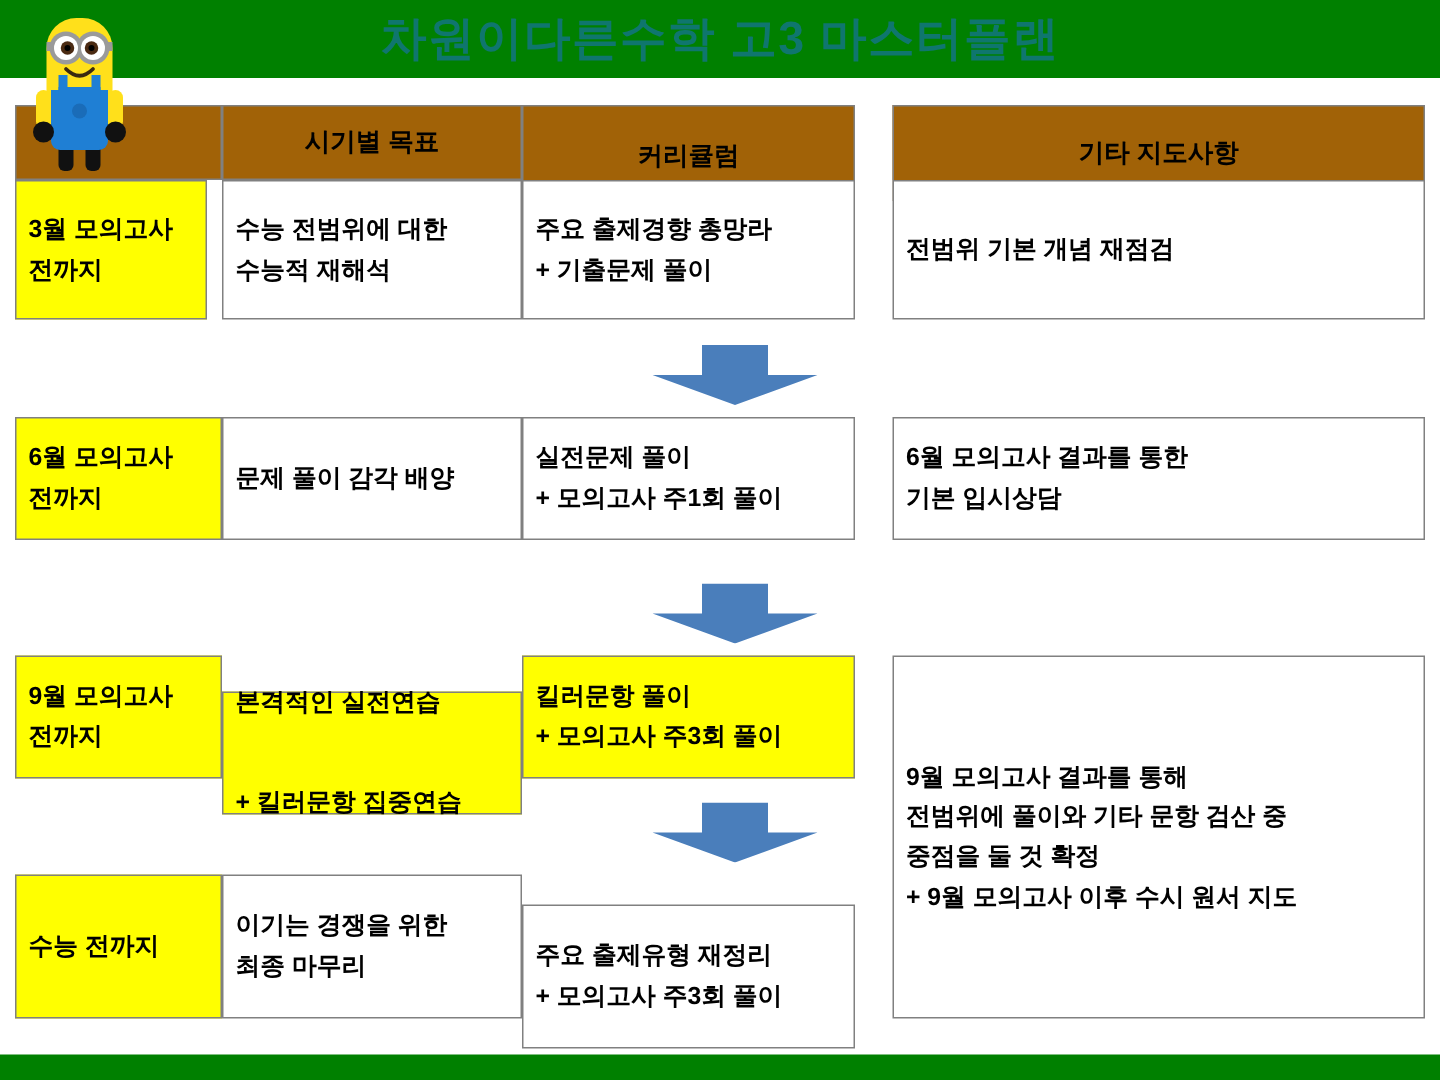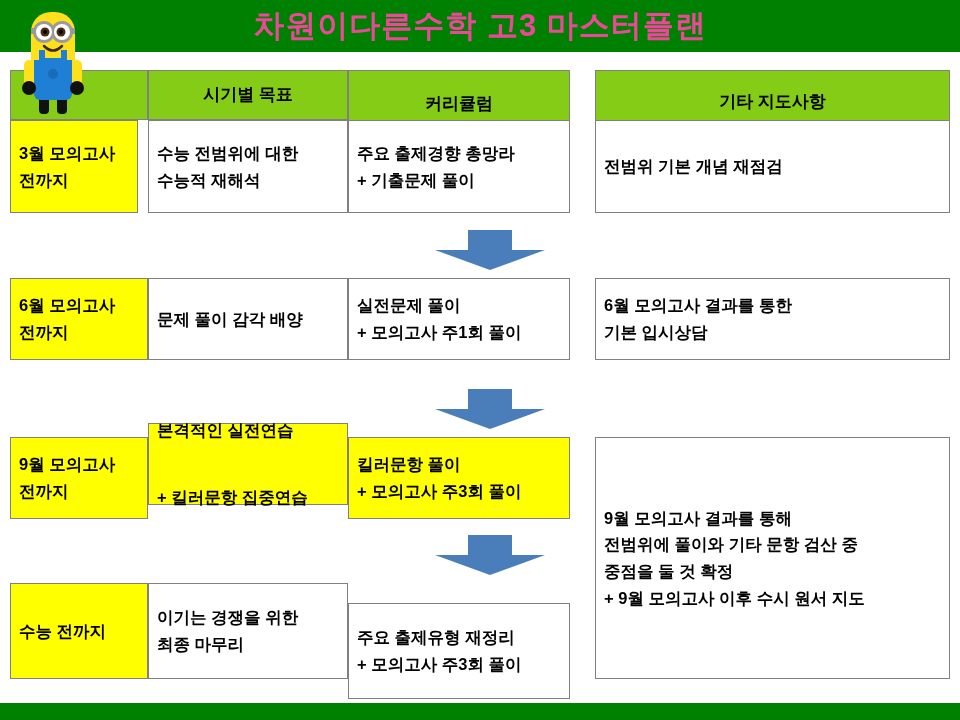--- a/index.html
+++ b/index.html
@@ -21,21 +21,21 @@
     left: 0; top: 0;
     width: 960px; height: 52px;
     background: #008000;
   }
   #header-title {
     position: absolute;
     left: 0; top: 0;
     width: 960px; height: 52px;
     line-height: 52px;
     text-align: center;
-    color: #ec4899;
+    color: #0f766e;
     font-size: 31px;
     font-weight: bold;
     letter-spacing: 1px;
     white-space: nowrap;
   }
 
   
   #mascot {
     position: absolute;
     left: 20px; top: 2px;
@@ -61,21 +61,21 @@
     font-weight: bold;
     color: #000000;
     padding: 6px 8px;
     line-height: 1.62;
     display: flex;
     flex-direction: column;
     justify-content: center;
   }
   .grid-cell.yellow { background: #ffff00; }
   .grid-cell.hdr {
-    background: #84cc16;
+    background: #a16207;
     align-items: center;
     justify-content: center;
     text-align: center;
     font-size: 17px;
   }
   .cell-line { white-space: nowrap; }
 
   
   .arrow-down {
     position: absolute;
@@ -160,21 +160,21 @@
 <div class="arrow-down" style="left:435px; top:389px;">
   <svg width="110" height="40" viewBox="0 0 110 40">
     <polygon points="33,0 77,0 77,20 110,20 55,40 0,20 33,20" fill="#4a7ebb"></polygon>
   </svg>
 </div>
 
 <div class="grid-cell yellow" style="left:10px; top:437px; width:138px; height:82px;">
   <span class="cell-line">9월 모의고사</span>
   <span class="cell-line">전까지</span>
 </div>
-<div class="grid-cell yellow" style="left:148px; top:423px; width:200px; height:82px;gap:40px;">
+<div class="grid-cell yellow" style="left:148px; top:461px; width:200px; height:82px;gap:40px;">
   <span class="cell-line">본격적인 실전연습</span>
   <span class="cell-line">+ 킬러문항 집중연습</span>
 </div>
 <div class="grid-cell yellow" style="left:348px; top:437px; width:222px; height:82px;">
   <span class="cell-line">킬러문항 풀이</span>
   <span class="cell-line">+ 모의고사 주3회 풀이</span>
 </div>
 
 <div class="arrow-down" style="left:435px; top:535px;">
   <svg width="110" height="40" viewBox="0 0 110 40">

